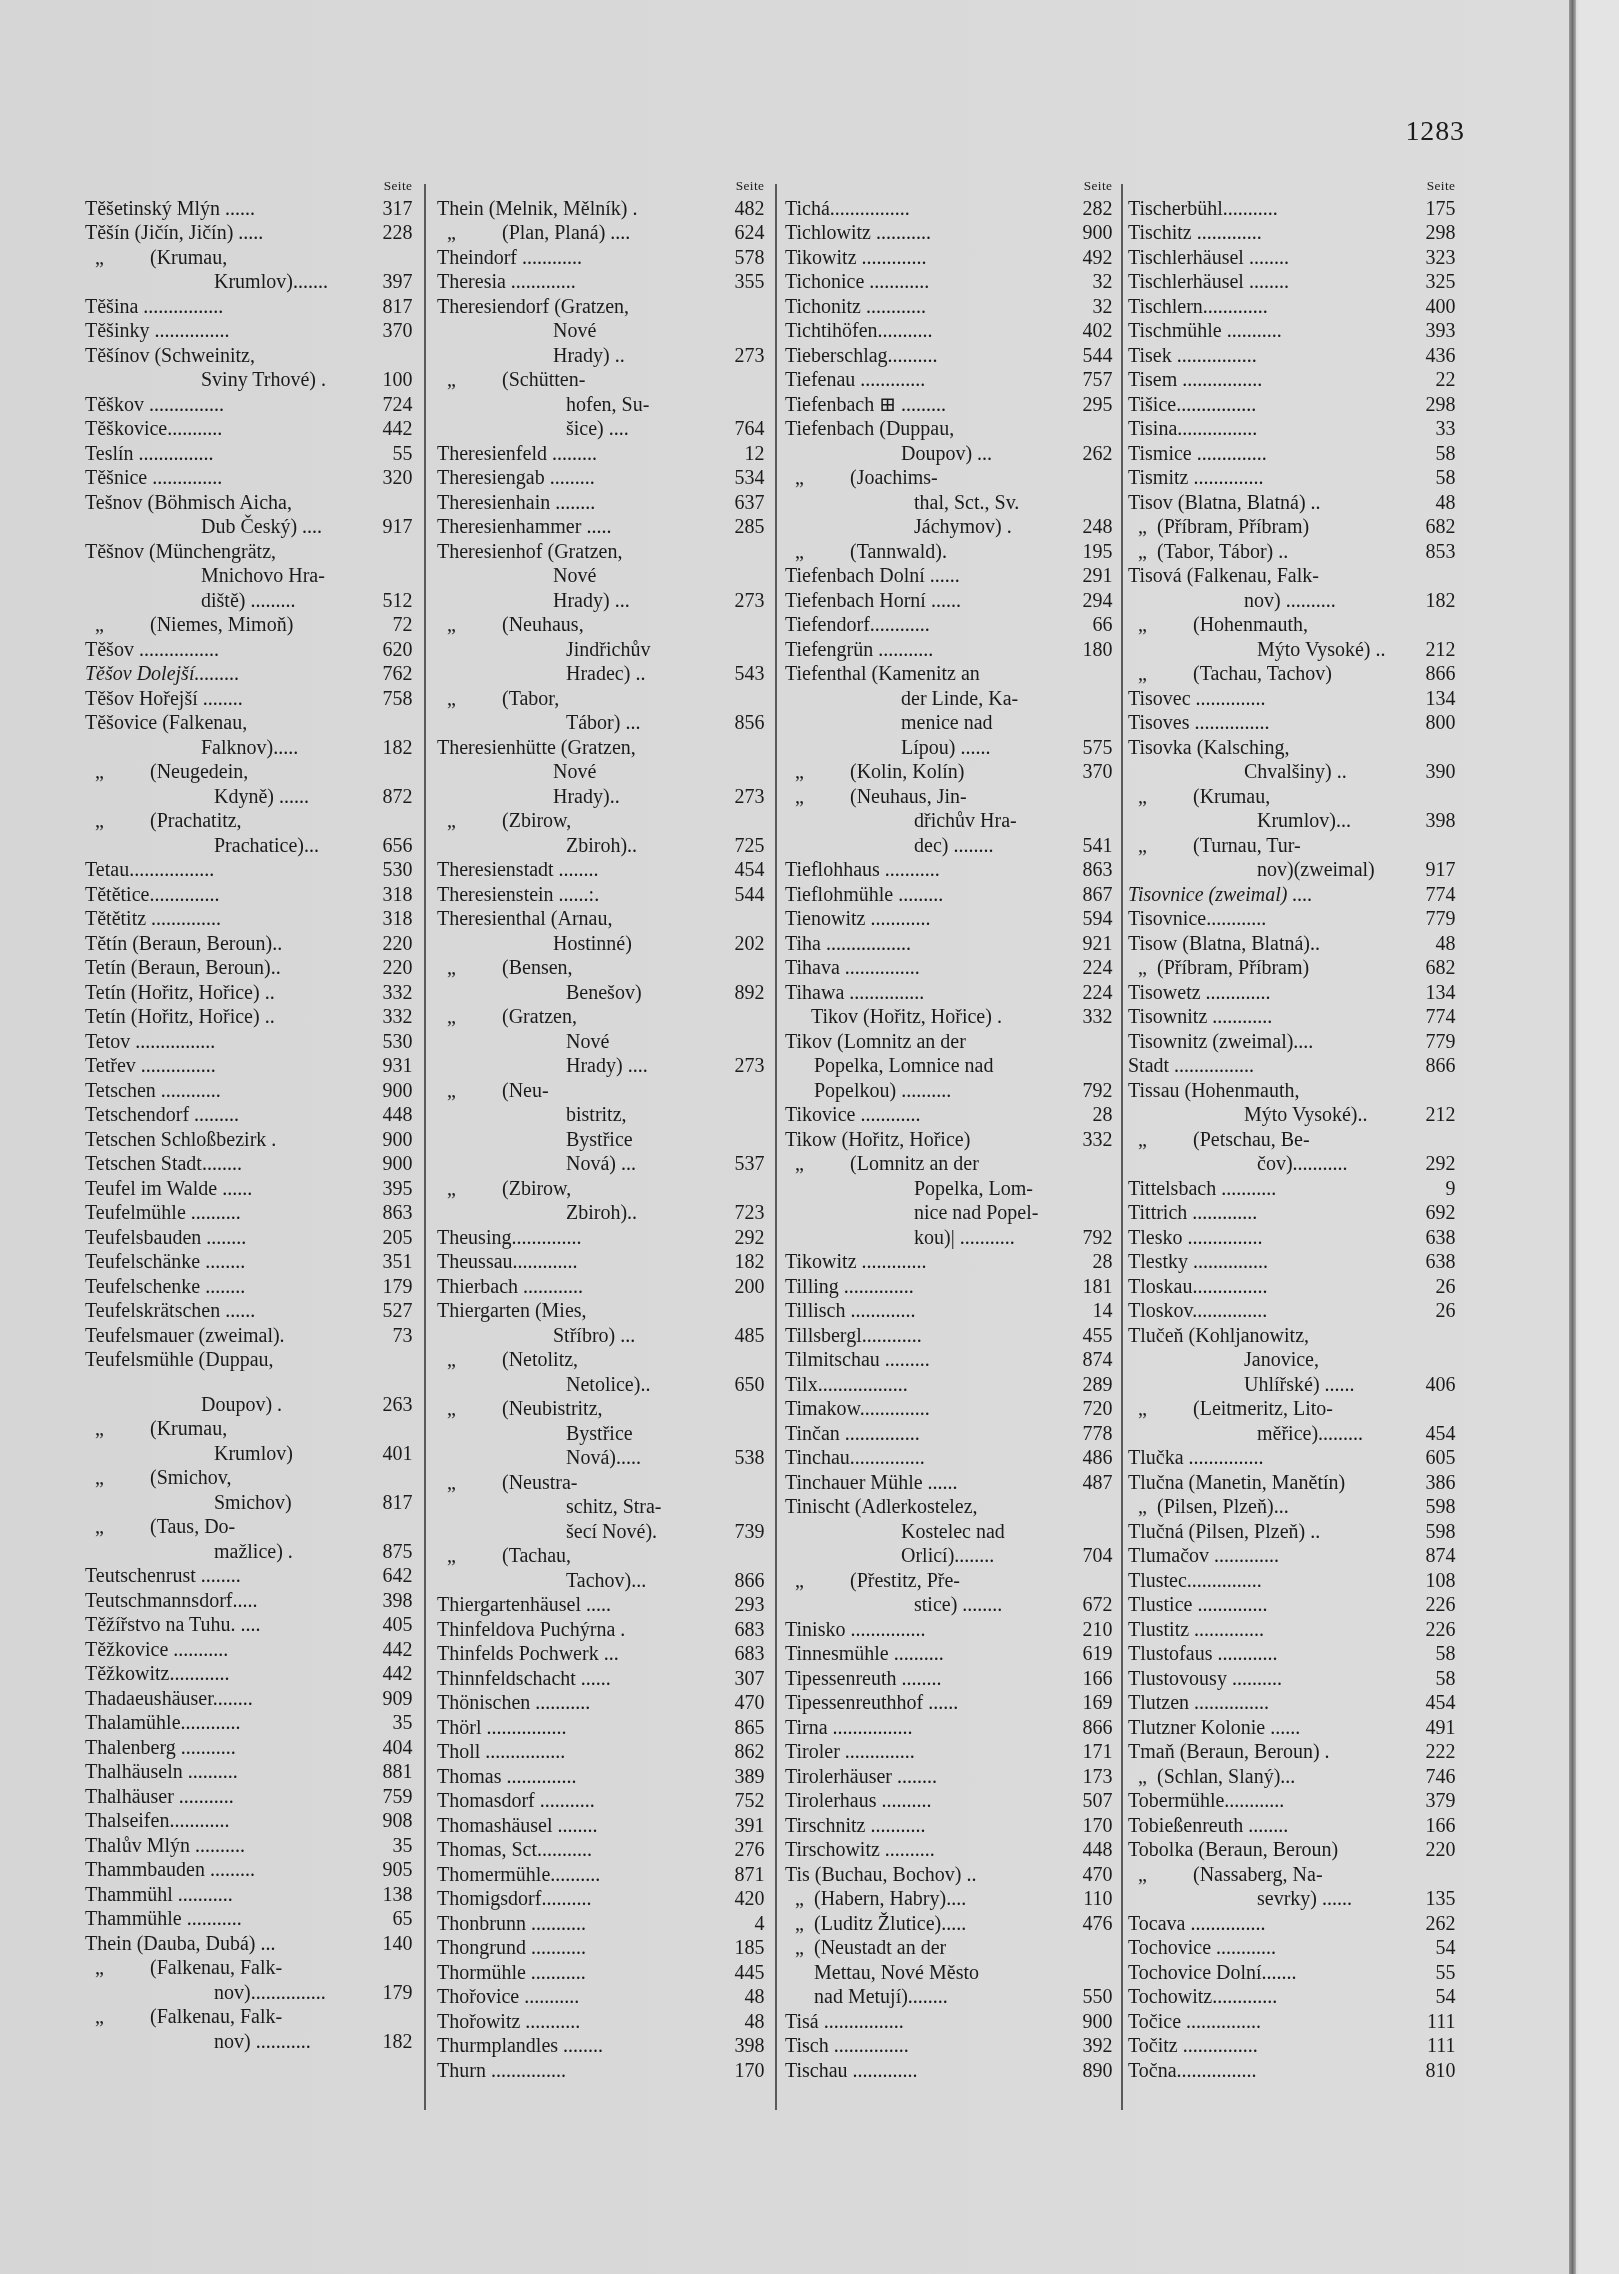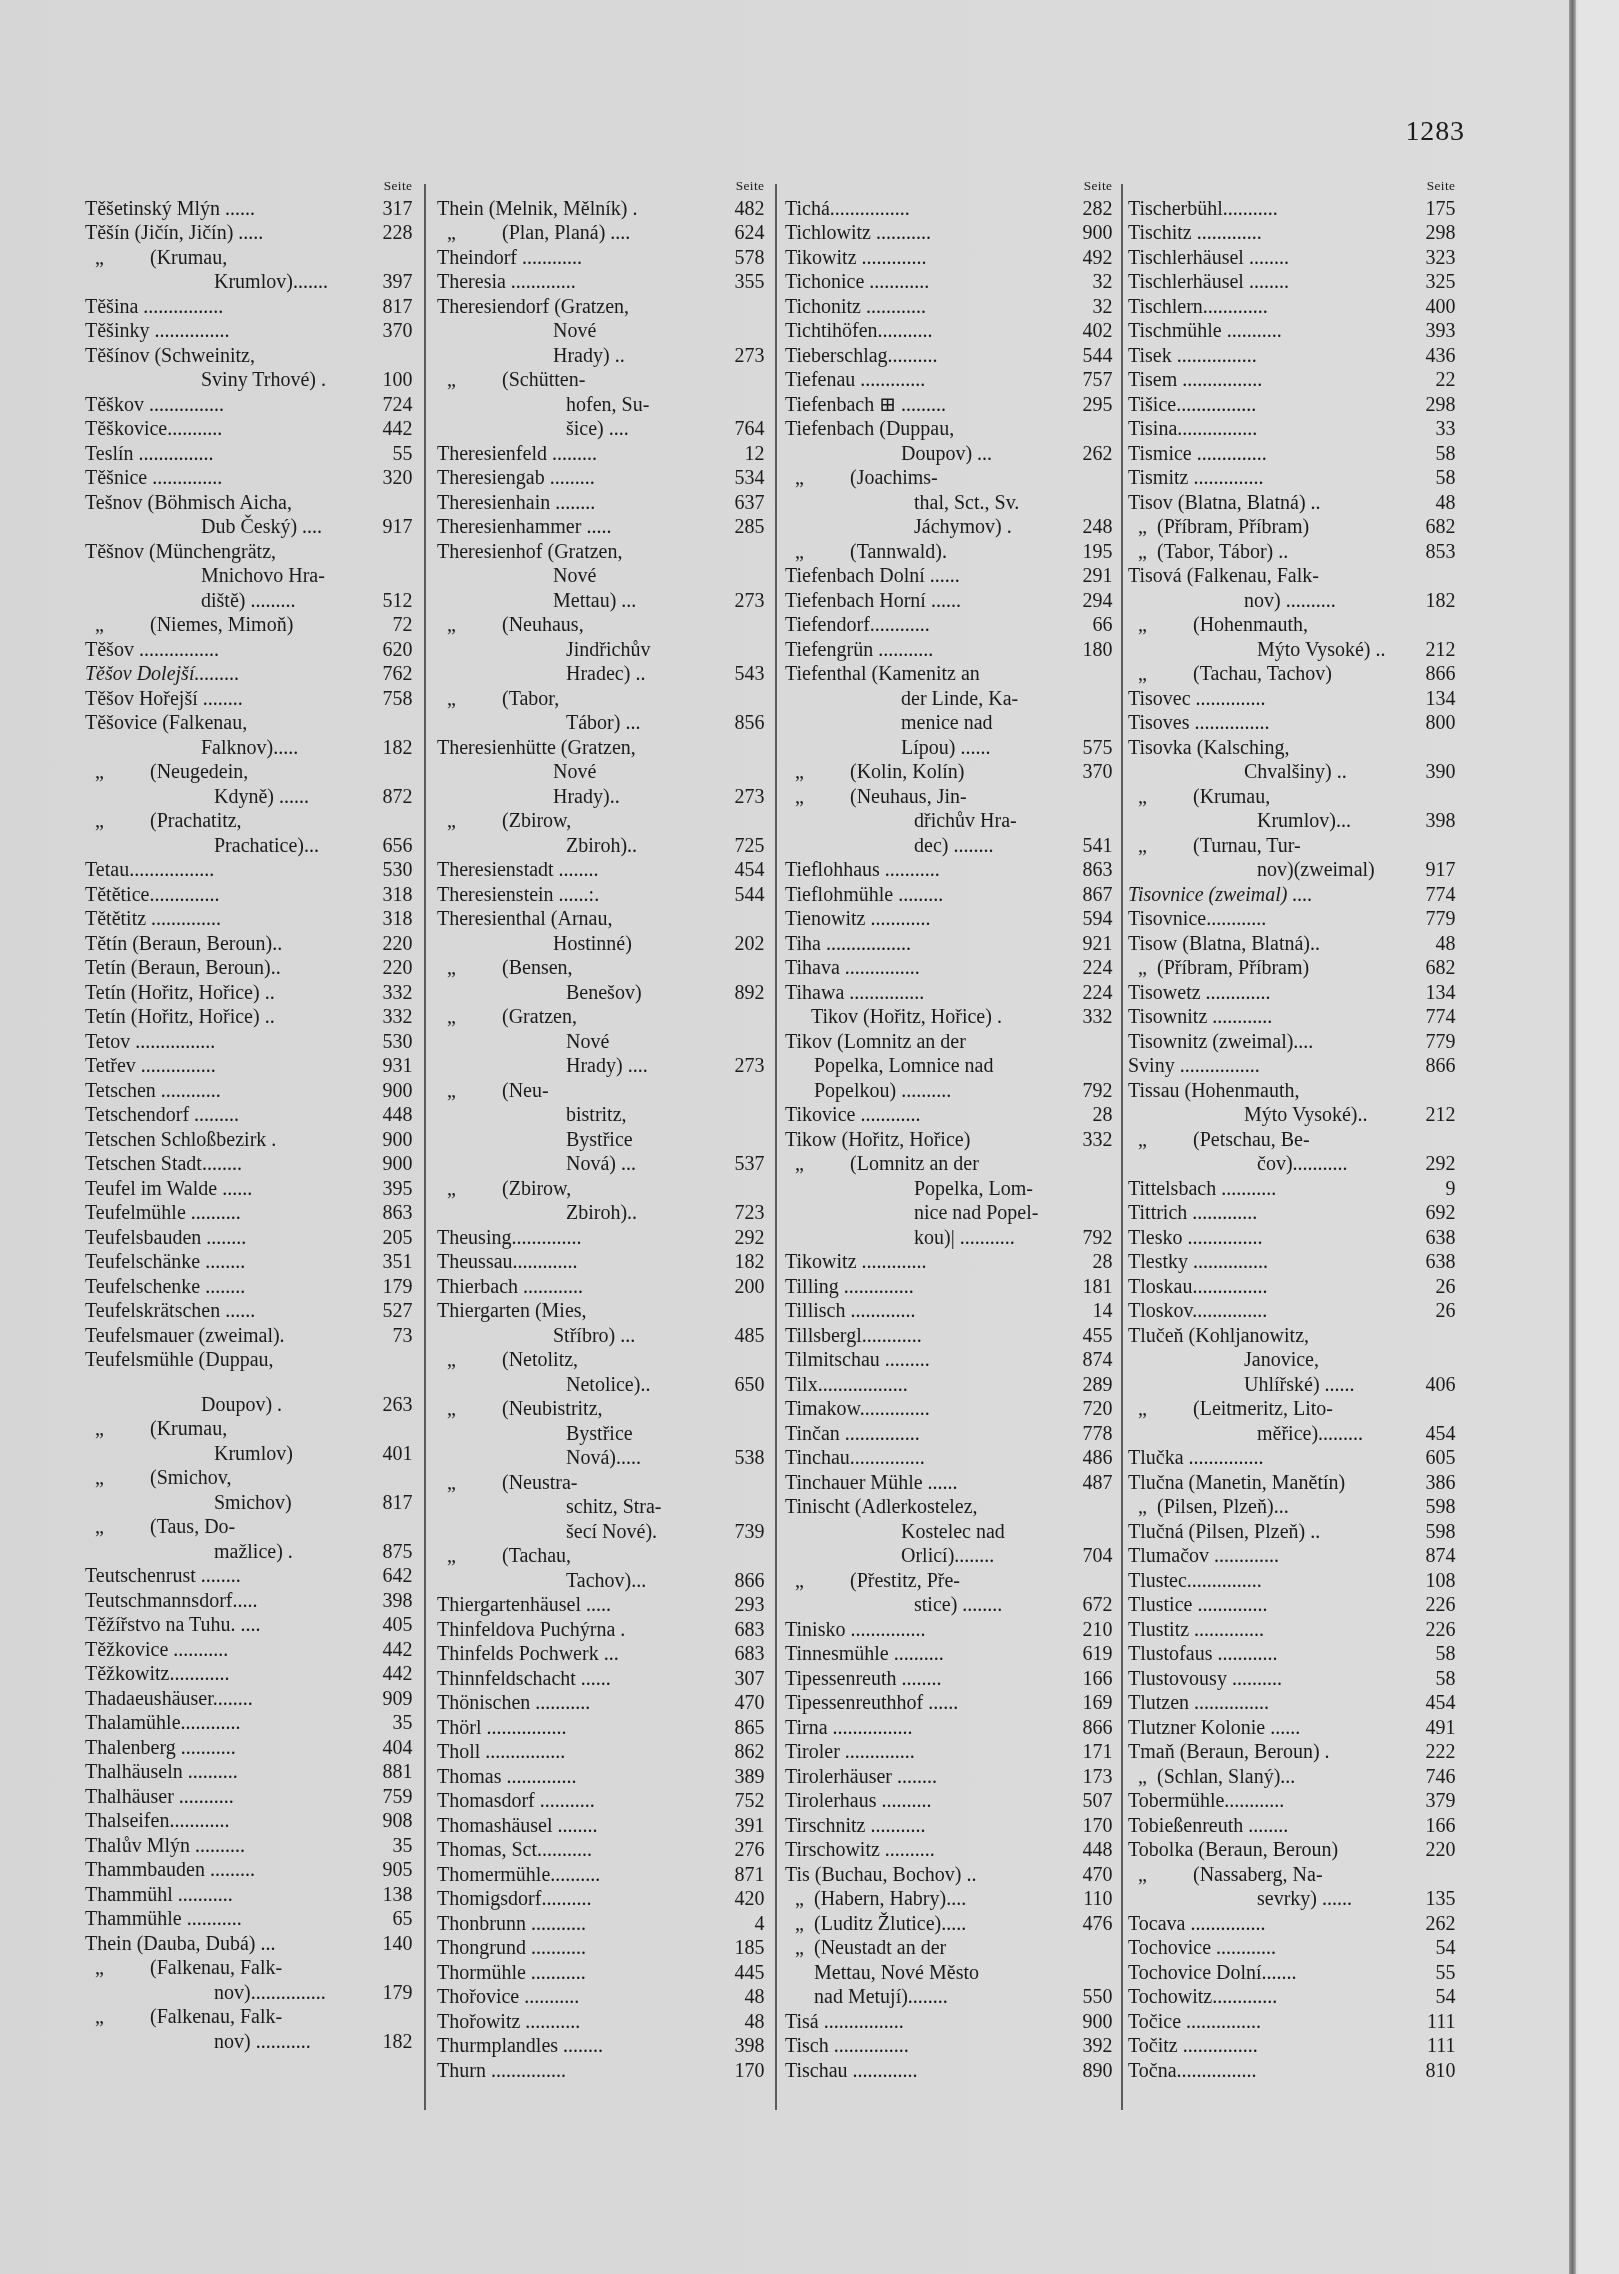--- a/index.html
+++ b/index.html
@@ -518,21 +518,21 @@
       <div>
         <div class="entry">
           <span class="name" style="padding-left: 0px;">Theresienhammer .....</span>
           <span class="page-ref">285</span>
         </div>
       </div>
       <div>
         <div class="line"><span class="name" style="padding-left: 0px;">Theresienhof (Gratzen,</span></div>
         <div class="line"><span class="name" style="padding-left: 116px;">Nové</span></div>
         <div class="entry">
-          <span class="name" style="padding-left: 116px;">Mettau) ...</span>
+          <span class="name" style="padding-left: 116px;">Hrady) ...</span>
           <span class="page-ref">273</span>
         </div>
       </div>
       <div>
         <div class="line"><span class="ditto">„</span><span class="name" style="padding-left: 36px;">(Neuhaus,</span></div>
         <div class="line"><span class="name" style="padding-left: 129px;">Jindřichův</span></div>
         <div class="entry">
           <span class="name" style="padding-left: 129px;">Hradec) ..</span>
           <span class="page-ref">543</span>
         </div>
@@ -1354,21 +1354,21 @@
         </div>
       </div>
       <div>
         <div class="entry">
           <span class="name" style="padding-left: 0px;">Tisownitz (zweimal)....</span>
           <span class="page-ref">779</span>
         </div>
       </div>
       <div>
         <div class="entry">
-          <span class="name" style="padding-left: 0px;">Sviny ................</span>
+          <span class="name" style="padding-left: 0px;">Stadt ................</span>
           <span class="page-ref">866</span>
         </div>
       </div>
       <div>
         <div class="line"><span class="name" style="padding-left: 0px;">Tissau (Hohenmauth,</span></div>
         <div class="entry">
           <span class="name" style="padding-left: 116px;">Mýto Vysoké)..</span>
           <span class="page-ref">212</span>
         </div>
       </div>

